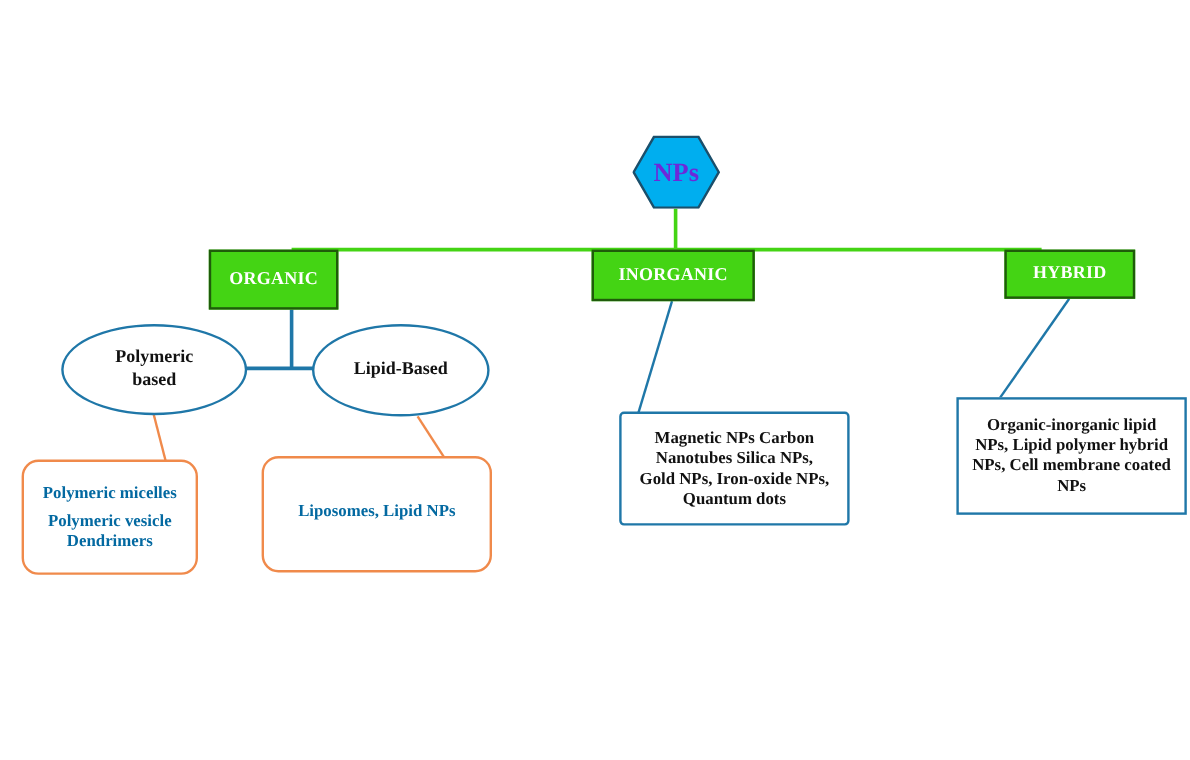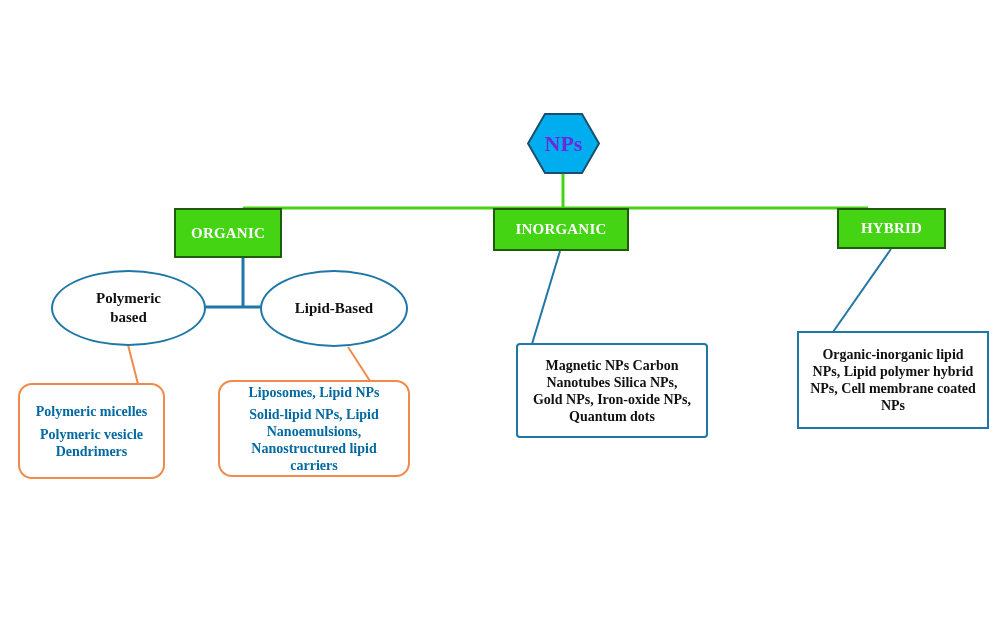--- a/index.html
+++ b/index.html
@@ -52,21 +52,20 @@
 </div>
 
 <div class="node orange" style="left:18px; top:383px; width:147px; height:96px;">
   <p style="margin-bottom:6px;">Polymeric micelles</p>
   <p>Polymeric vesicle</p>
   <p>Dendrimers</p>
 </div>
 
 <div class="node orange" style="left:218px; top:380px; width:192px; height:97px; padding:0 8px;">
   <p style="margin-bottom:5px;">Liposomes, Lipid NPs</p>
-  <p>Solid-lipid NPs, Lipid Nanoemulsions, Nanostructured lipid carriers</p>
 </div>
 
 <div class="node bluebox" style="left:516px; top:343px; width:192px; height:95px; border-radius:4px; padding:0 12px;">
   <p>Magnetic NPs Carbon Nanotubes Silica NPs, Gold NPs, Iron-oxide NPs, Quantum dots</p>
 </div>
 
 <div class="node bluebox" style="left:797px; top:331px; width:192px; height:98px; padding:16px 8px;">
   <p>Organic-inorganic lipid NPs, Lipid polymer hybrid NPs, Cell membrane coated NPs</p>
 </div>
 

